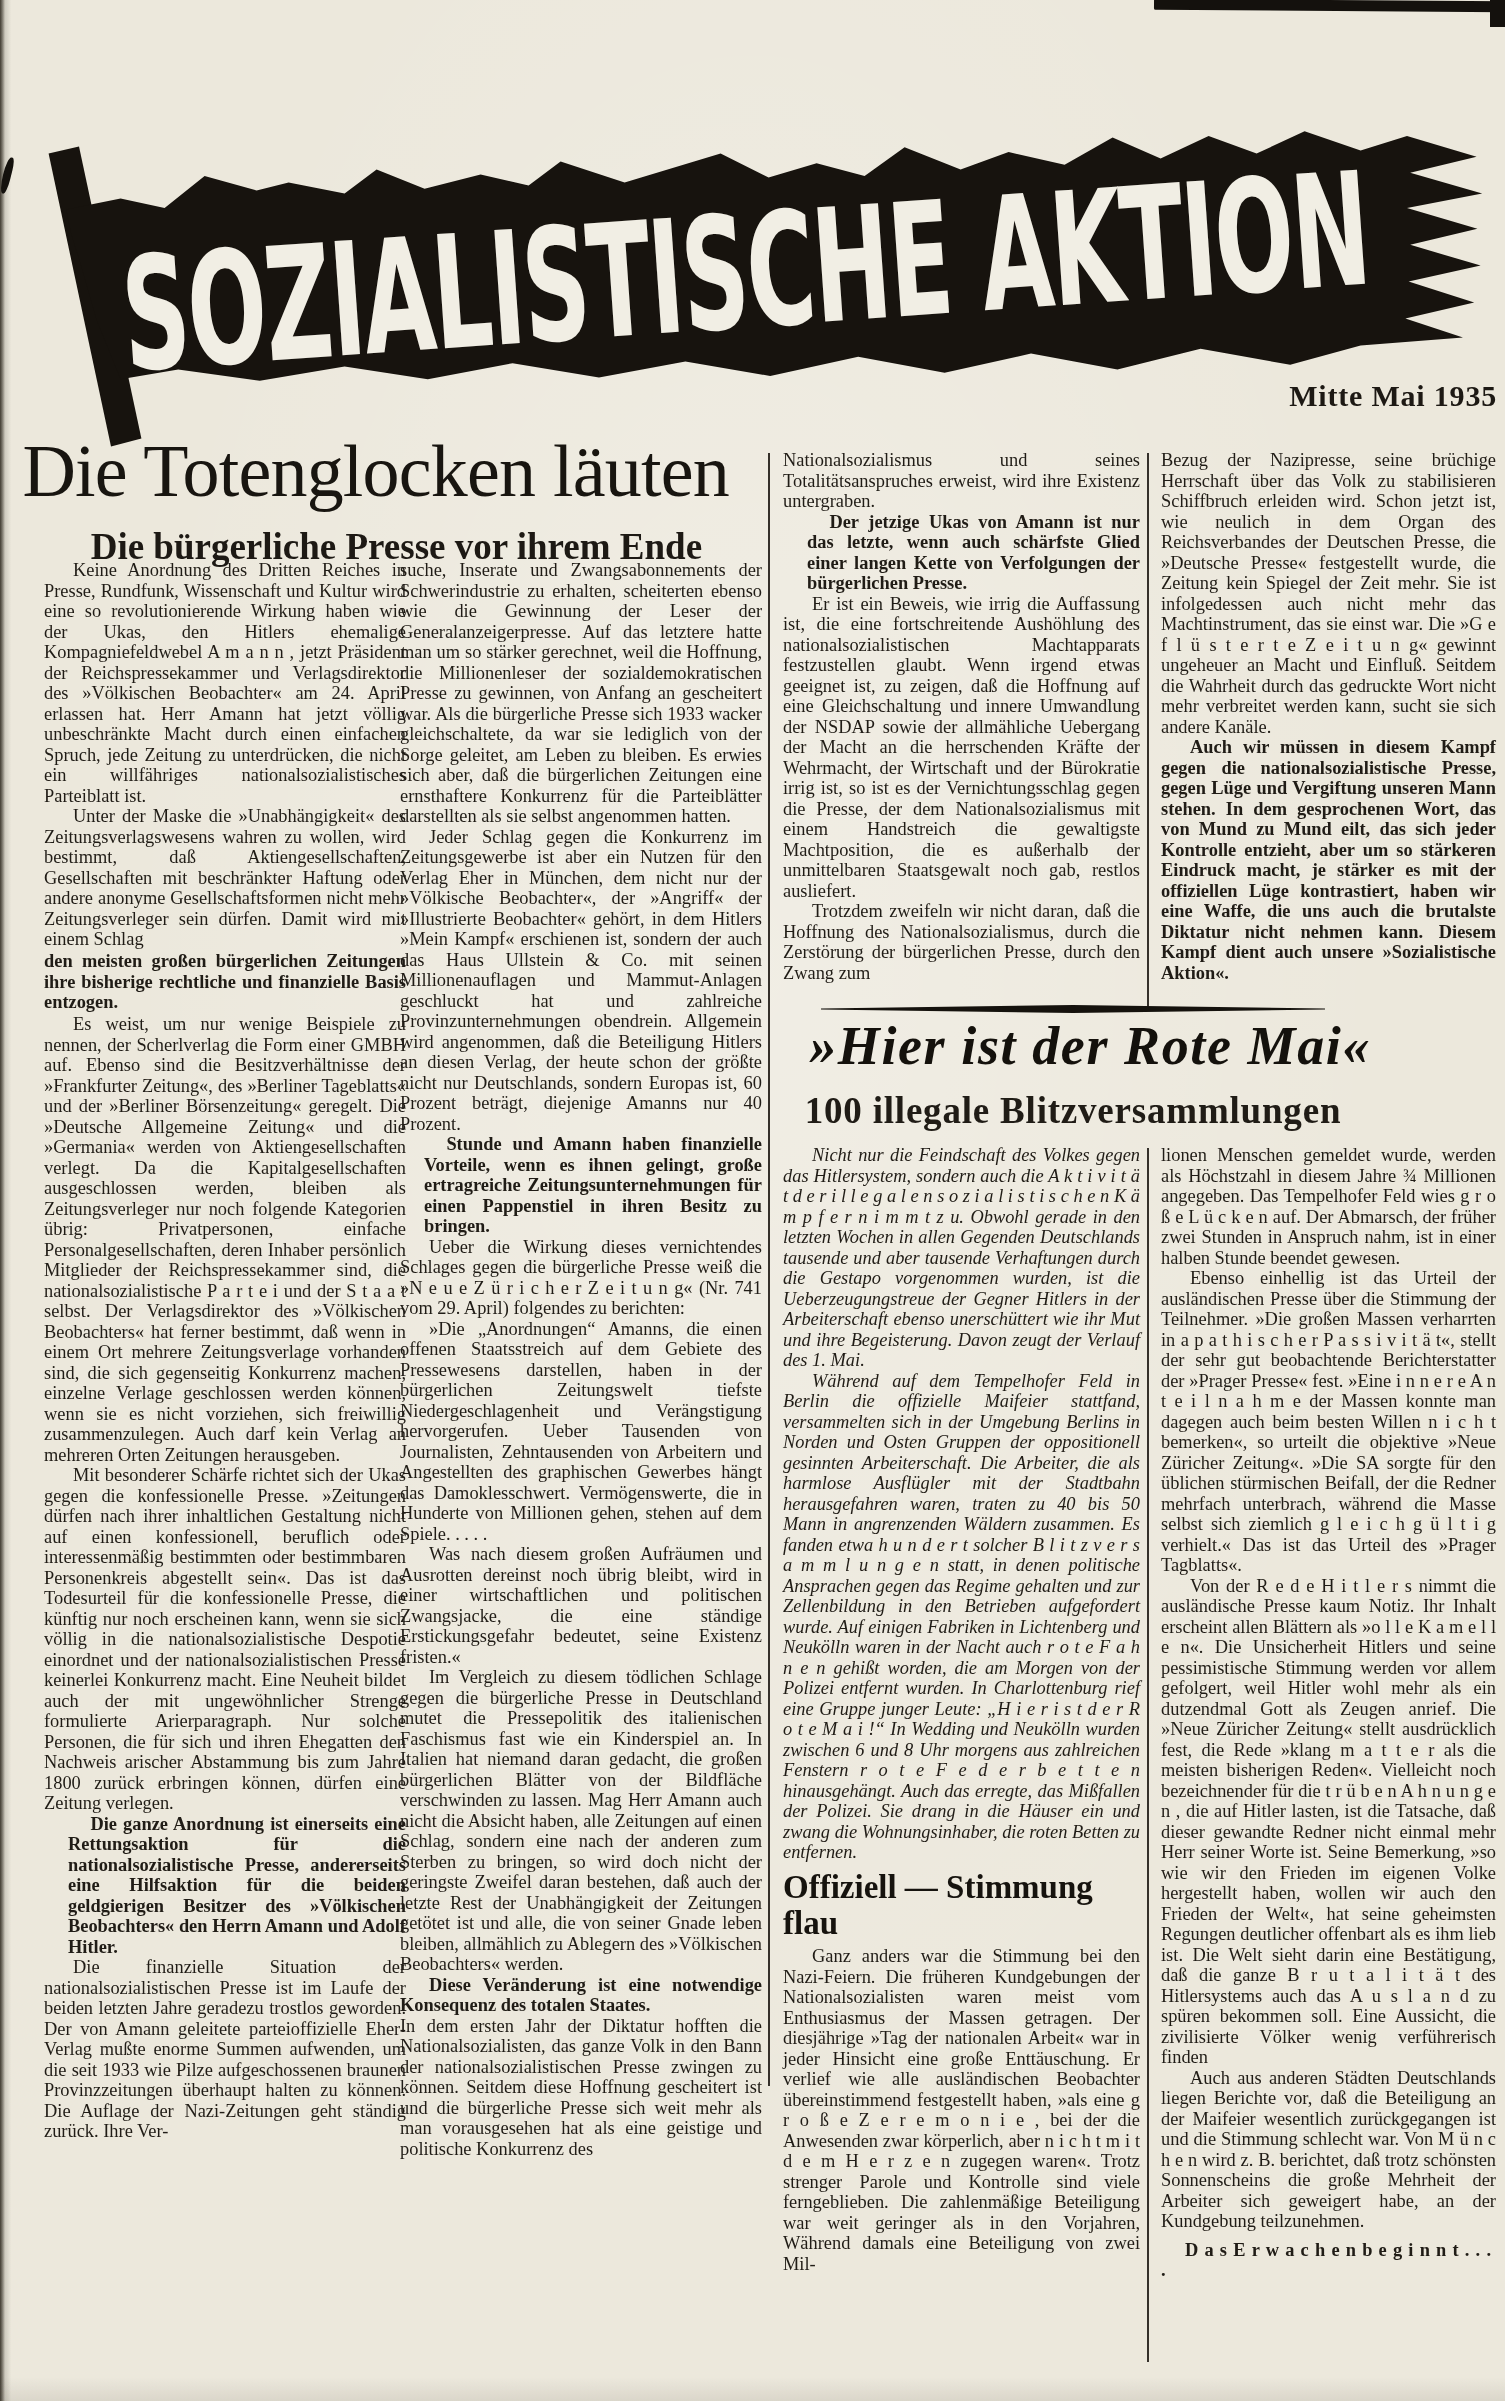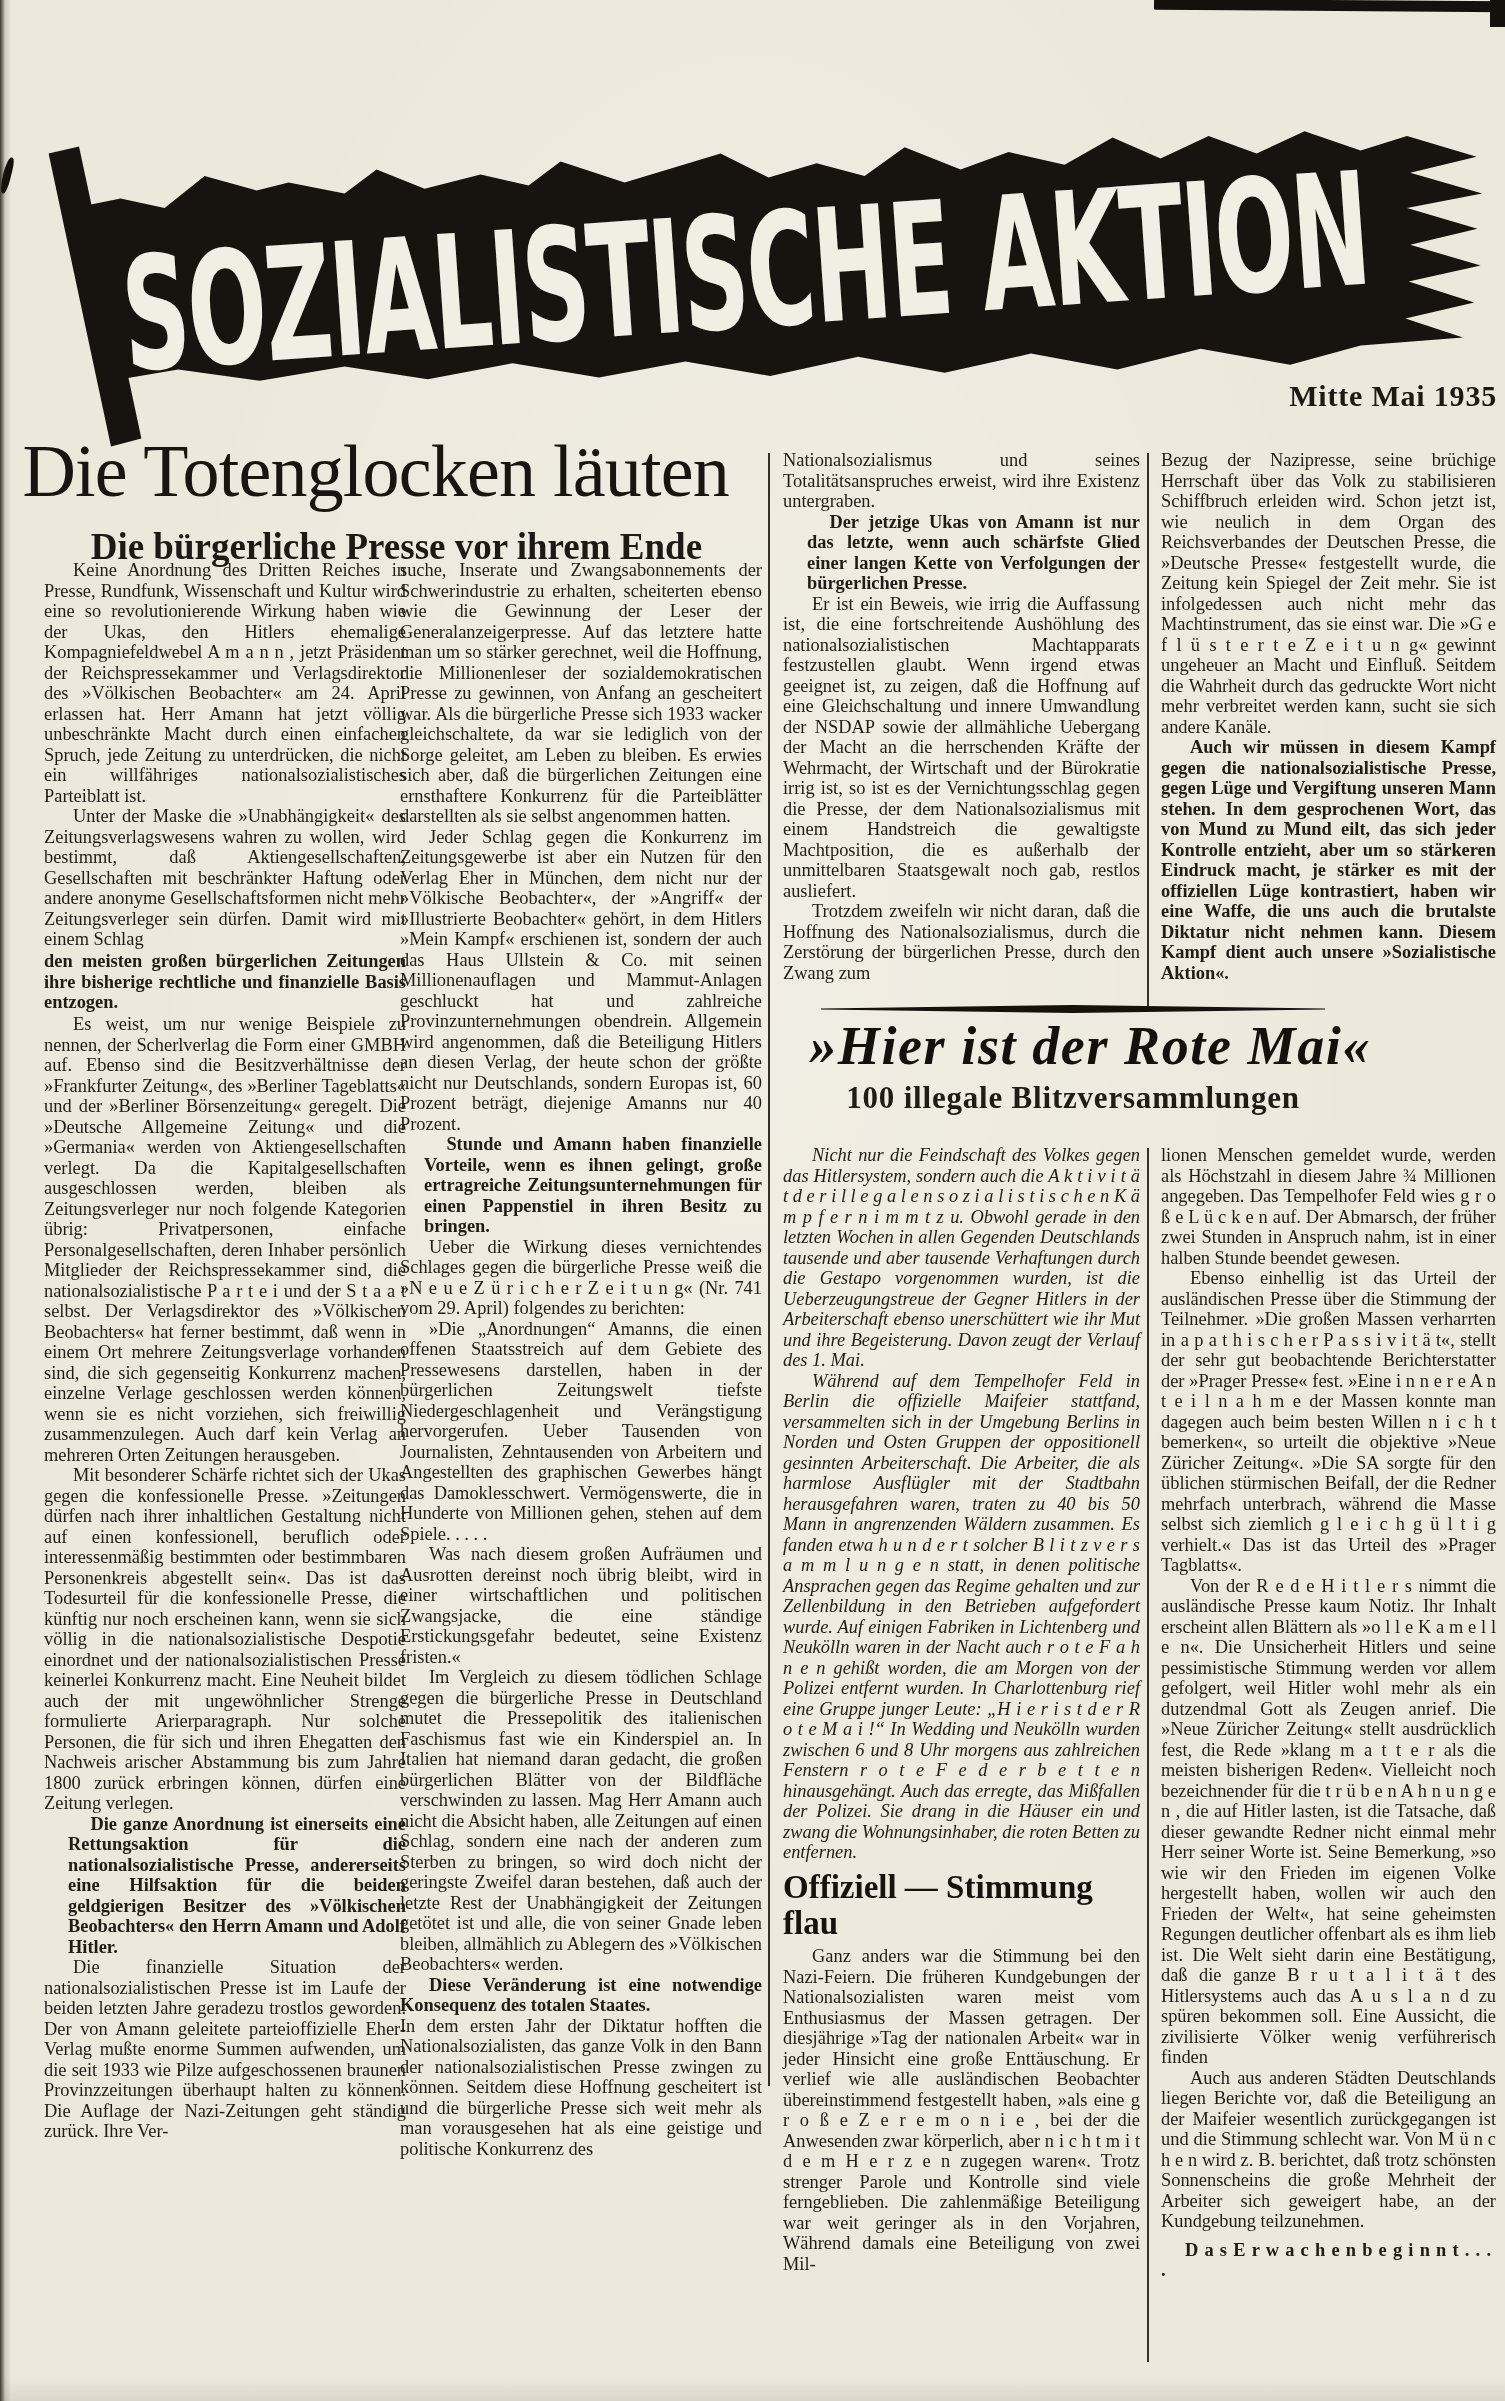--- a/index.html
+++ b/index.html
@@ -65,21 +65,21 @@
 
   .rote-block{position:absolute; left:775px; top:1005px; width:596px; text-align:center;}
   .taper-rule{
     width:504px; height:8px; margin:0 auto 4.8px auto; background:#15120d;
     clip-path:polygon(0 45%, 50% 0, 100% 45%, 100% 55%, 50% 100%, 0 55%);
   }
   .rote-headline{
     font-size:54px; font-weight:bold; font-style:italic; line-height:1.05;
     color:#14110c; letter-spacing:1.6px; white-space:nowrap;text-align:right;
   }
-  .rote-subhead{font-size:31px; font-weight:bold; margin-top:6px; letter-spacing:0.8px;}
+  .rote-subhead{font-size:37px; font-weight:bold; margin-top:15px; letter-spacing:0.8px;}
 </style>
 </head>
 <body>
 
 <div class="page">
 
   <div class="artifact edge-left"></div>
   <div class="artifact smudge-tr"></div>
   <div class="artifact corner-tr"></div>
   <div class="artifact mark-left"></div>

